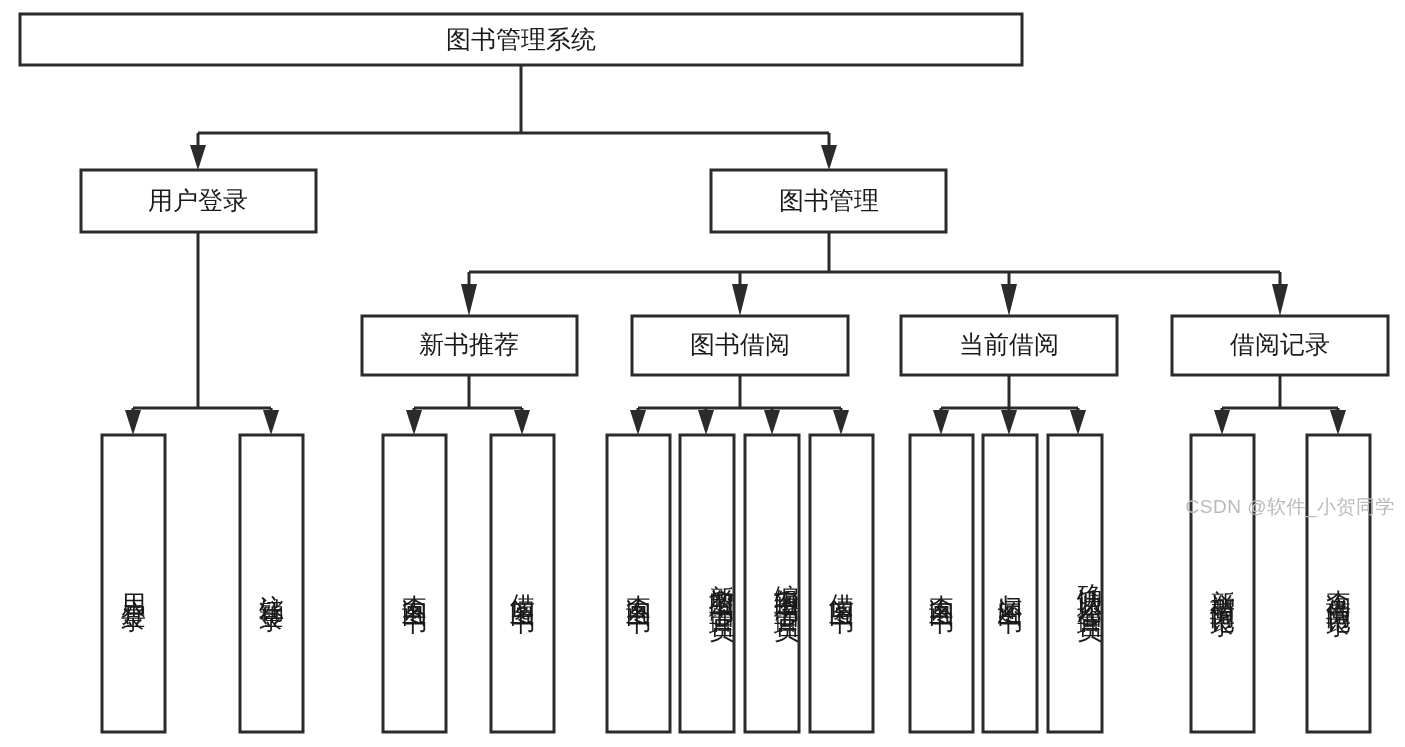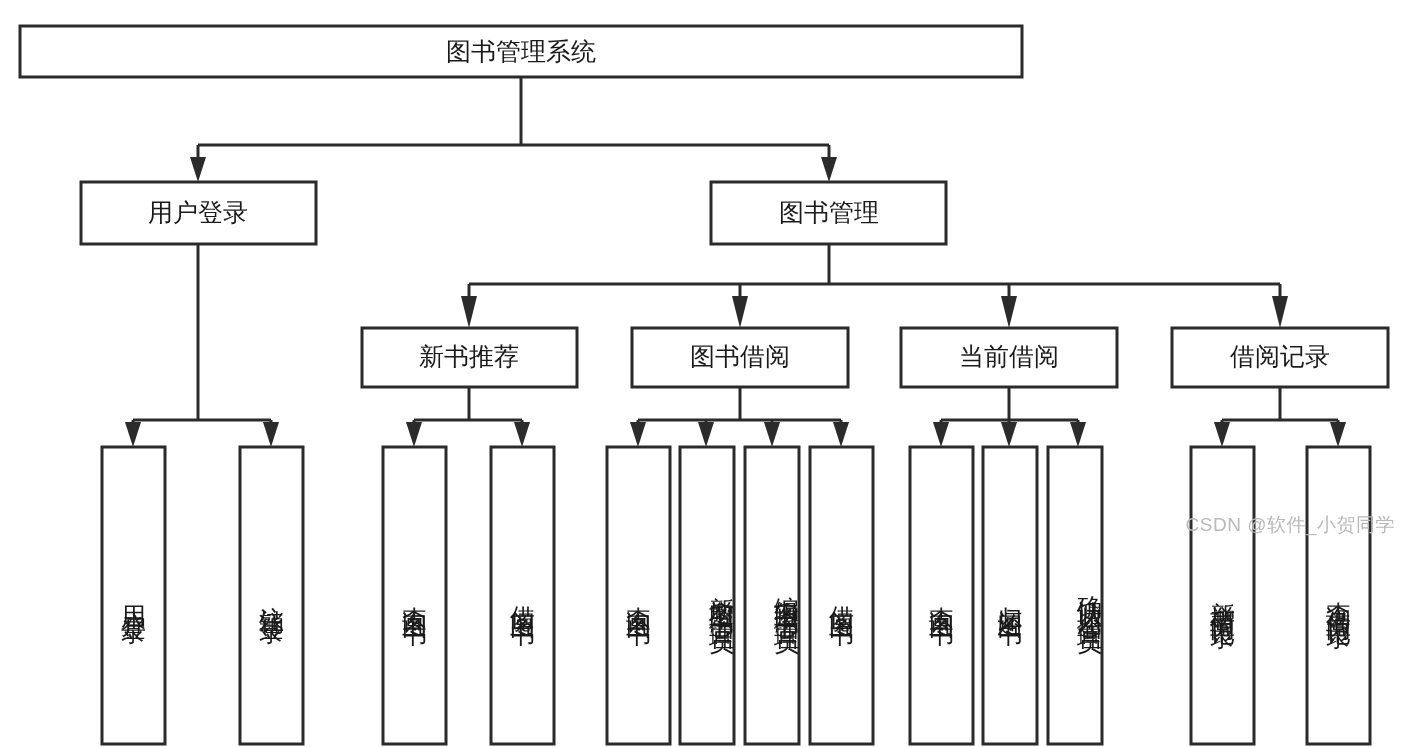--- a/index.html
+++ b/index.html
@@ -11,21 +11,20 @@
     width: 1405px;
     height: 747px;
     font-family: "Liberation Sans", "DejaVu Sans", sans-serif;
     overflow: hidden;
   }
   #diagram-root {
     position: relative;
     width: 1405px;
     height: 532px;
     background: #ffffff;
-    margin-top: 12px;
   }
   svg.flow {
     position: absolute;
     left: 0;
     top: 0;
     width: 1405px;
     height: 747px;
   }
   .node-box {
     fill: #ffffff;
@@ -61,21 +60,21 @@
     font-family: "Liberation Sans", "DejaVu Sans", sans-serif;
     font-size: 25px;
     line-height: 1;
     color: #1a1a1a;
     white-space: nowrap;
     pointer-events: none;
   }
   .watermark {
     position: absolute;
     right: 10px;
-    bottom: 6px;
+    bottom: 12px;
     font-family: "Liberation Sans", "DejaVu Sans", sans-serif;
     font-size: 19px;
     color: #b9b9b9;
     white-space: nowrap;
     letter-spacing: 0.5px;
   }
 </style>
 </head>
 <body>
 

